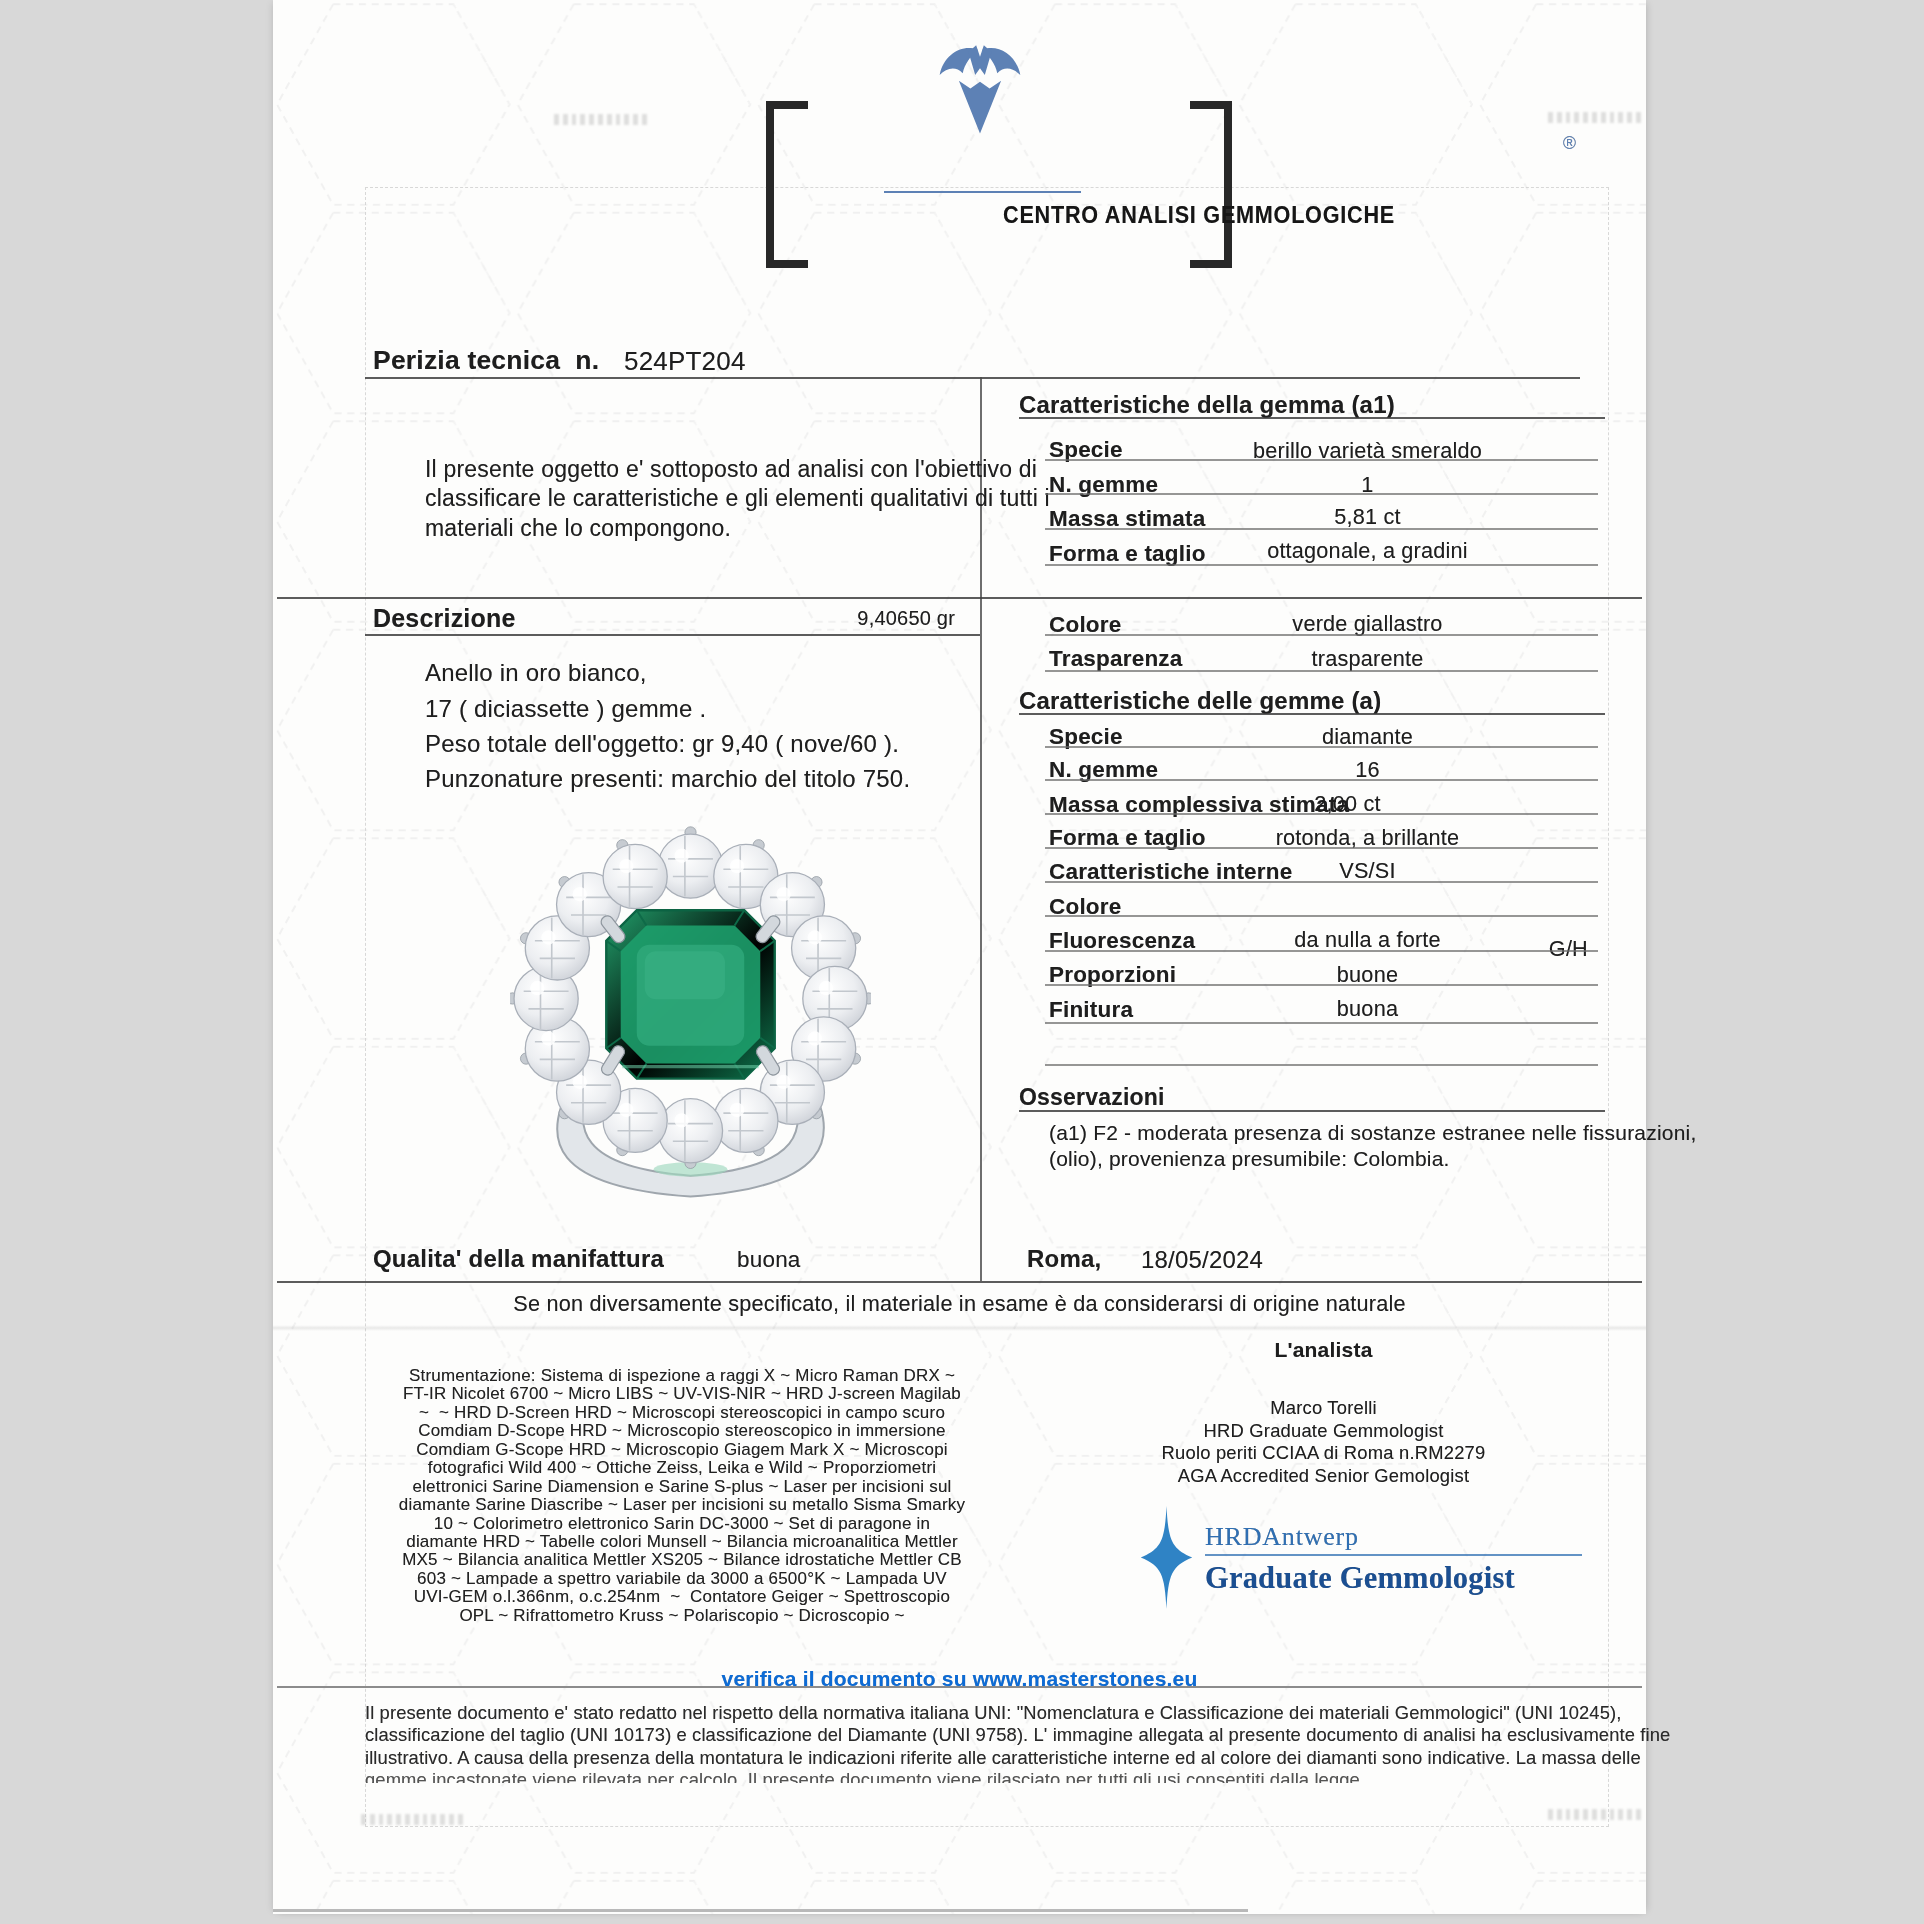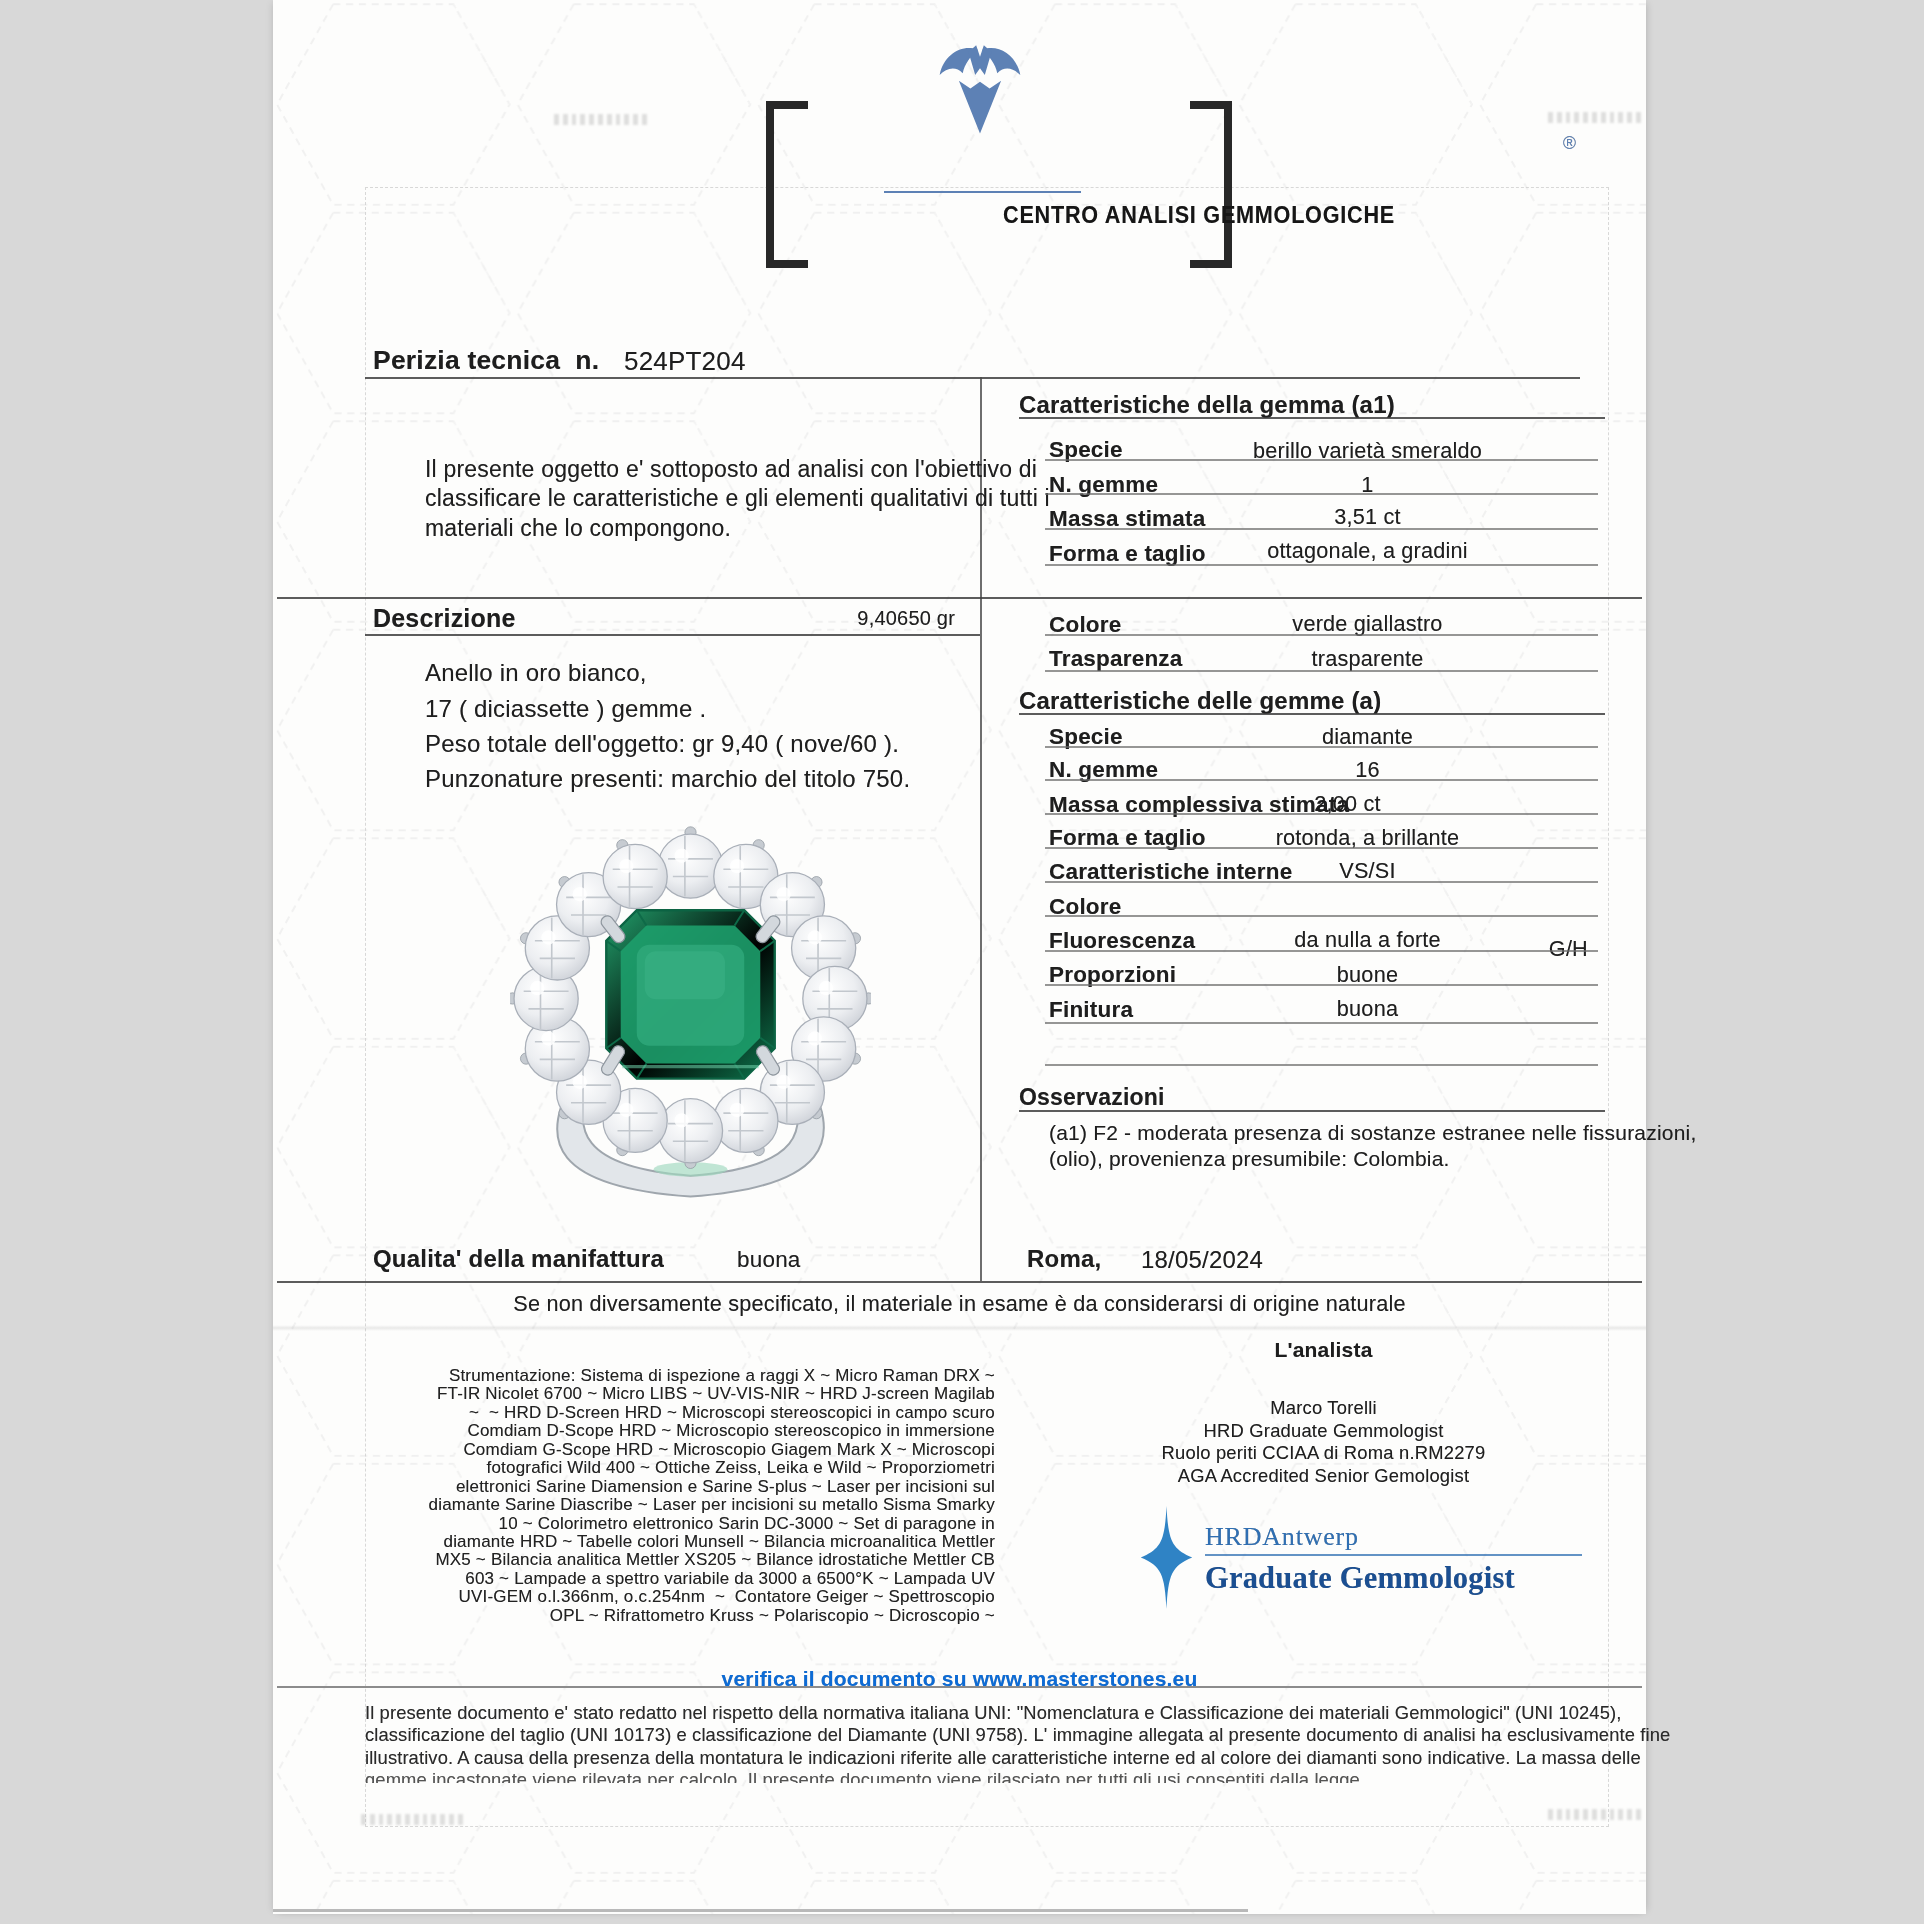--- a/index.html
+++ b/index.html
@@ -19,21 +19,21 @@
             background:repeating-linear-gradient(90deg,#b9b9b9 0 4.8px,transparent 4.8px 8.8px);}
   .rowlabel{font-weight:bold;font-size:22.5px;}
   .rowvalue{font-size:21.7px;text-align:center;width:441px;}
   .bracket{position:absolute;width:34px;height:151px;border:8px solid #282828;}
   .bracket.left{border-right:none;}
   .bracket.right{border-left:none;}
   #brand{font-family:"Liberation Serif", serif;font-size:42px;letter-spacing:16px;}
   #brandsub{font-weight:bold;font-size:23px;letter-spacing:0.8px;transform:scaleX(.94);transform-origin:center;}
   #verify-link{font-weight:bold;font-size:21px;text-decoration:none;cursor:pointer;}
   .legal{font-size:18.4px;letter-spacing:0.1px;color:#2a2a2a;}
-  .instr{font-size:17px;width:626px;text-align:right;color:#222;}
+  .instr{font-size:17px;width:626px;text-align:center;color:#222;}
   .analyst-line{font-size:18.4px;width:561px;text-align:center;}
   .hrd-serif{font-family:"Liberation Serif", serif;}
   .clip-cut{overflow:hidden;}
   .seam{position:absolute;left:0;width:100%;height:6.4px;opacity:.6;
         background:linear-gradient(180deg,rgba(0,0,0,0) 0%,rgba(120,120,120,.25) 50%,rgba(0,0,0,0) 100%);}
 </style>
 </head>
 <body>
 
 <div id="screen">
@@ -85,21 +85,21 @@
 
     <div class="t rowlabel" style="left:776px;top:437px;">Specie</div>
     <div class="t rowvalue" style="left:874px;top:438px;">berillo varietà smeraldo</div>
     <div class="hl-light" style="left:772px;top:459px;width:553px;"></div>
 
     <div class="t rowlabel" style="left:776px;top:472px;">N. gemme</div>
     <div class="t rowvalue" style="left:874px;top:472px;">1</div>
     <div class="hl-light" style="left:772px;top:493px;width:553px;"></div>
 
     <div class="t rowlabel" style="left:776px;top:506px;">Massa stimata</div>
-    <div class="t rowvalue" style="left:874px;top:504px;">3,51 ct</div>
+    <div class="t rowvalue" style="left:874px;top:504px;">5,81 ct</div>
     <div class="hl-light" style="left:772px;top:528px;width:553px;"></div>
 
     <div class="t rowlabel" style="left:776px;top:541px;">Forma e taglio</div>
     <div class="t rowvalue" style="left:874px;top:538px;">ottagonale, a gradini</div>
     <div class="hl-light" style="left:772px;top:564px;width:553px;"></div>
 
     <div class="hl" style="left:4px;top:597px;width:1365px;"></div>
 
     <div class="t rowlabel" style="left:776px;top:612px;">Colore</div>
     <div class="t rowvalue" style="left:874px;top:611px;">verde giallastro</div>

